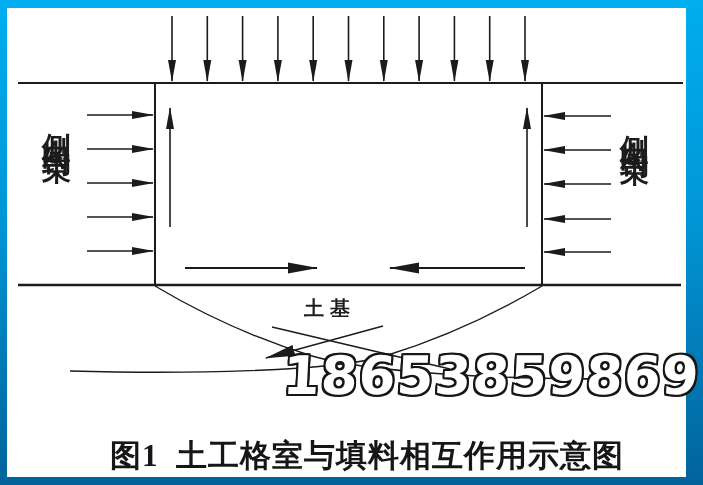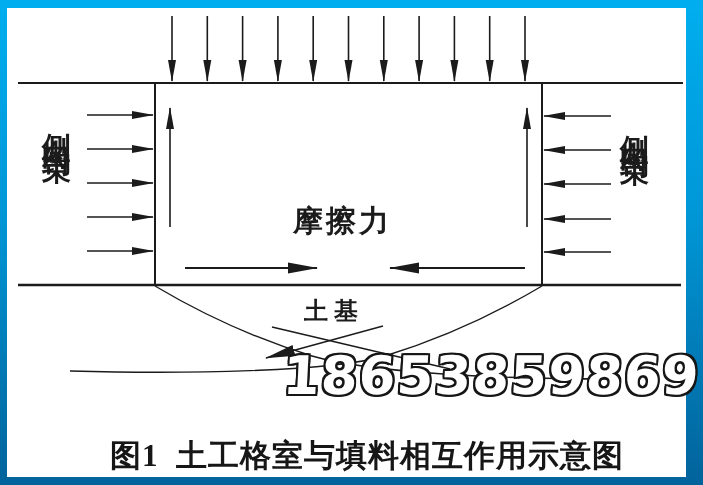--- a/index.html
+++ b/index.html
@@ -29,21 +29,21 @@
     font-weight:600;
   }
   .vlabel.left{left:42px;top:110px;}
   .vlabel.right{left:620px;top:112px;}
   .friction-label{
     left:293px;top:201px;
     font-size:30px;letter-spacing:3px;font-weight:600;
   }
   .subgrade-label{
     left:304px;top:295px;
-    font-size:24px;letter-spacing:6px;font-weight:600;
+    font-size:20px;letter-spacing:6px;font-weight:600;
   }
   .watermark{
     left:283px;top:345px;
     font-family:"DejaVu Sans", sans-serif;
     font-size:53px;
     font-weight:800;
     letter-spacing:1px;
     color:#ffffff;
     -webkit-text-stroke:3px #161616;
     paint-order:stroke fill;
@@ -108,17 +108,16 @@
       <line x1="185" y1="268" x2="317" y2="268" stroke="#1b1b1b" stroke-width="1.8" marker-end="url(#ah-l)"></line>
       <line x1="525" y1="268" x2="390" y2="268" stroke="#1b1b1b" stroke-width="1.8" marker-end="url(#ah-l)"></line>
       <path d="M542,286 C505,308 450,336 385,356 C330,372 185,374 70,371" fill="none" stroke="#1b1b1b" stroke-width="1.4"></path>
       <path d="M155,286 C192,308 247,336 312,356 C367,372 490,379 610,379" fill="none" stroke="#1b1b1b" stroke-width="1.4"></path>
       <line x1="383" y1="326" x2="266" y2="358" stroke="#1b1b1b" stroke-width="1.4" marker-end="url(#ah-l)"></line>
       <line x1="272" y1="327" x2="450" y2="369" stroke="#1b1b1b" stroke-width="1.4"></line>
     </svg>
 
   <div class="label vlabel left">侧向约束</div>
   <div class="label vlabel right">侧向约束</div>
-  <div class="label friction-label">摩擦力</div>
   <div class="label subgrade-label">土基</div>
   <div class="label watermark">18653859869</div>
   <div class="label caption">图1  土工格室与填料相互作用示意图</div>
 </div>
 
 </body></html>

